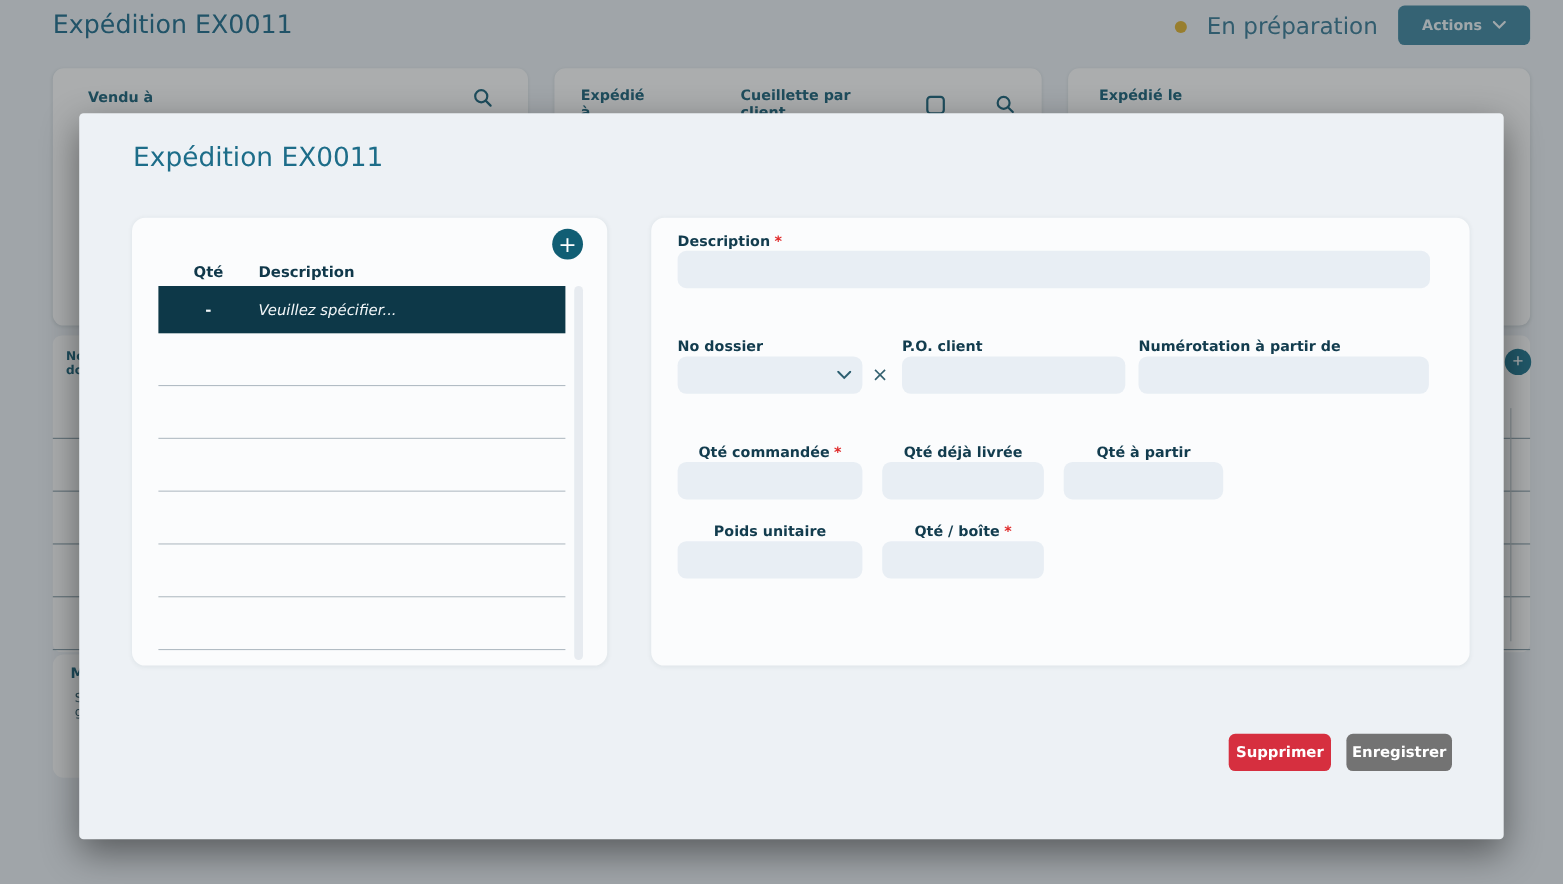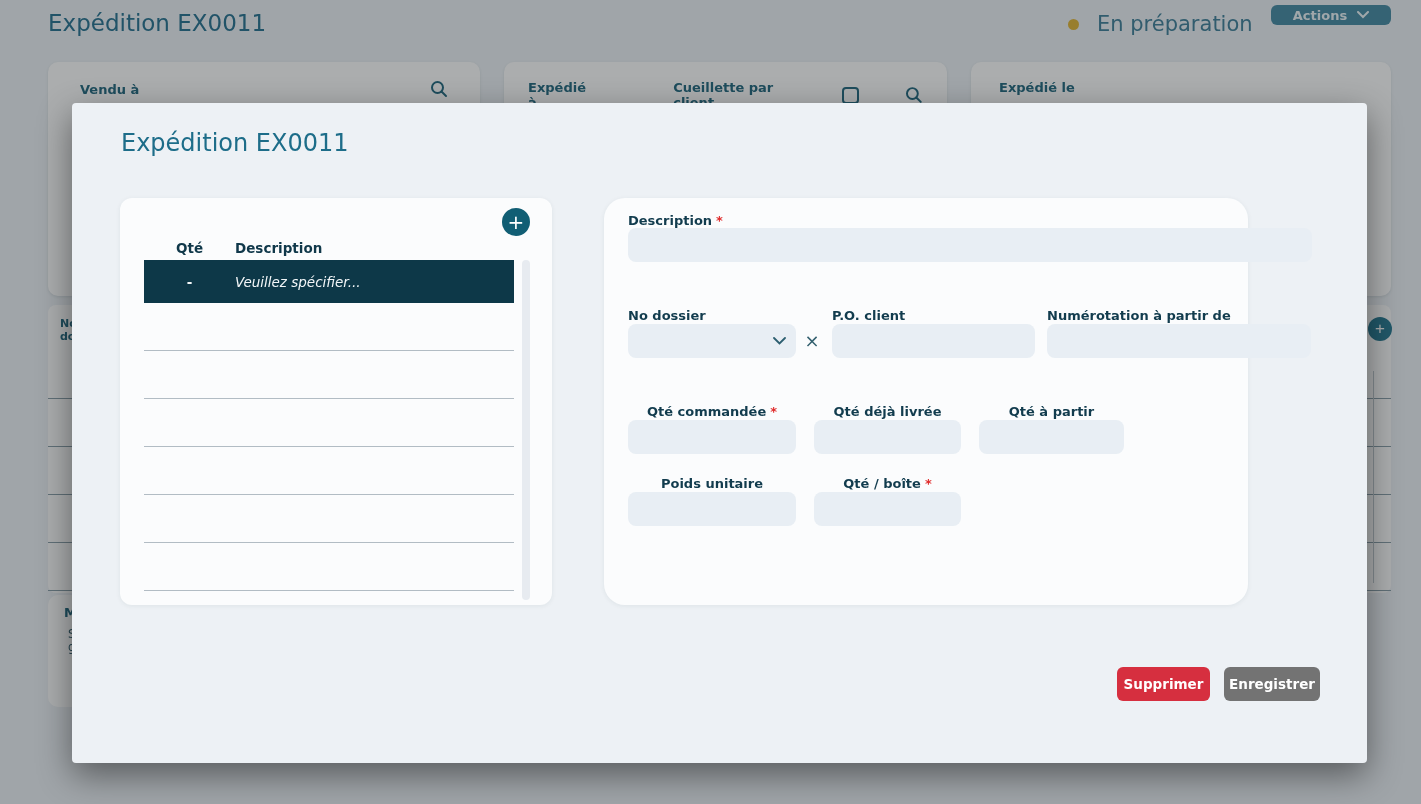--- a/index.html
+++ b/index.html
@@ -6,21 +6,21 @@
   html,body { background:#5a6167; }
   body { font-family:"DejaVu Sans","Liberation Sans",sans-serif; }
   .stage { position:relative; width:1421px; height:804px; overflow:hidden; background:#eef3f7; }
 
   
   .page { position:absolute; inset:0; }
   .page-title { position:absolute; left:48px; top:10px; font-size:23px; color:#2e7795; }
   .status-wrap { position:absolute; left:1068px; top:12px; display:flex; align-items:center; gap:18px; }
   .status-dot { width:11px; height:11px; border-radius:50%; background:#e3b83e; }
   .status-text { font-size:21px; color:#47859e; }
-  .actions-btn { position:absolute; left:1271px; top:5px; width:120px; height:20px; background:#4c8fa8;
+  .actions-btn { position:absolute; left:1271px; top:5px; width:120px; height:36px; background:#4c8fa8;
     border:none; border-radius:6px; color:#eef6f9; font-size:13px; font-weight:bold;
     display:flex; align-items:center; justify-content:center; gap:10px; cursor:pointer;
     font-family:inherit; }
   .bg-card { position:absolute; background:#ffffff; border-radius:10px; box-shadow:0 1px 3px rgba(20,40,50,.10); }
   .bg-card .row { position:absolute; left:0; right:0; top:18px; display:flex; align-items:center; }
   .bg-label { font-size:13px; font-weight:bold; color:#2a6e84; }
   .sicon { color:#2a6e84; }
   .bg-checkbox { width:17px; height:17px; border:2px solid #2a6e84; border-radius:4px; background:transparent; }
   .bg-table { position:absolute; left:48px; top:305px; width:1343px; height:288px; background:#ffffff; border-radius:8px; }
   .bg-th { position:absolute; left:12px; top:12px; font-size:11px; font-weight:bold; color:#2a6e84; line-height:13px; }
@@ -43,21 +43,21 @@
   .hicon { width:18px; height:18px; border-radius:50%; background:#cfe0e6; color:#0e3341;
     font-size:12px; font-weight:bold; display:flex; align-items:center; justify-content:center;
     border:none; cursor:pointer; font-family:inherit; }
   .hicon + .hicon { margin-left:19px; }
   .hicon.help { font-size:12.5px; }
   .modal-body { position:relative; height:610px; }
   .modal-title { position:absolute; left:49px; top:26px; font-size:24px; color:#1d6d89; }
 
   .panel { position:absolute; top:95px; background:#fbfcfd; border-radius:12px; box-shadow:0 1px 5px rgba(30,50,60,.07); }
   .panel.lines { left:48px; width:432px; height:407px; }
-  .panel.form  { left:532px; width:644px; height:407px;border-radius:21px; }
+  .panel.form  { left:520px; width:744px; height:407px; }
 
   
   .add-line-btn { position:absolute; left:382px; top:10px; width:28px; height:28px; border-radius:50%;
     background:#115e74; color:#fff; border:none; font-size:20px; line-height:26px; text-align:center;
     cursor:pointer; font-family:inherit; }
   .ltable { position:absolute; left:24px; top:38px; width:370px; }
   .lt-head { display:flex; height:24px; align-items:center; }
   .lt-head .c-qty, .lt-row .c-qty { width:91px; text-align:center; }
   .lt-head .c-desc, .lt-row .c-desc { flex:1; text-align:left; }
   .lt-head span { font-size:13.5px; font-weight:bold; color:#10384a; }

